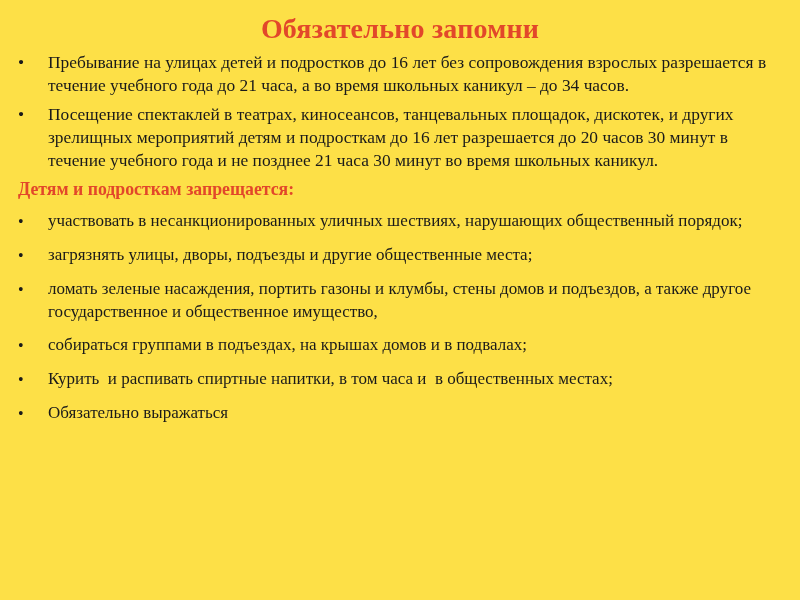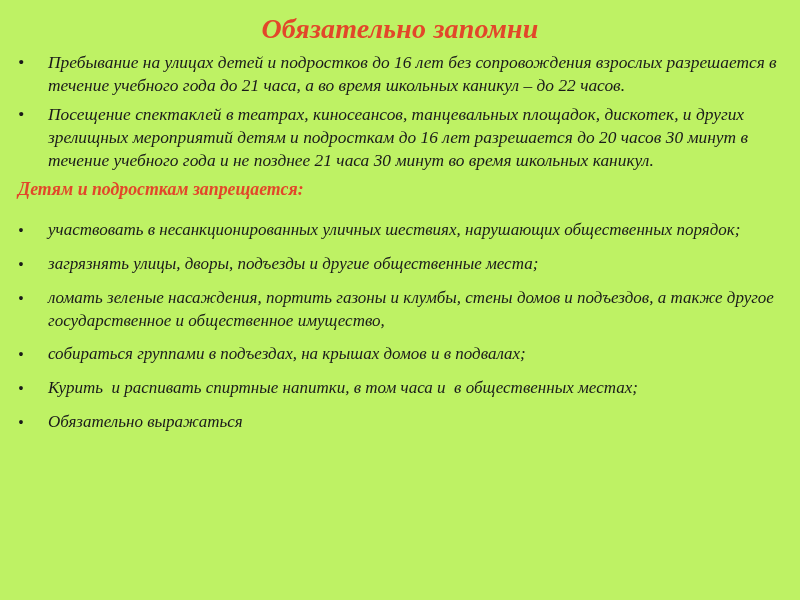--- a/index.html
+++ b/index.html
@@ -15,22 +15,21 @@
     font-family: "Liberation Serif", "DejaVu Serif", serif;
     color: #1a1a1a;
     -webkit-font-smoothing: antialiased;
   }
 
   .slide {
     position: relative;
     width: 800px;
     height: 600px;
     box-sizing: border-box;
-    background: #bef264;
-    font-style: italic;
+    background: #fde047;
   }
 
   
   .slide-title {
     margin: 0;
     padding: 14px 20px 6px 20px;
     text-align: center;
     font-family: "Liberation Serif", "DejaVu Serif", serif;
     font-weight: bold;
     font-size: 28px;
@@ -74,21 +73,21 @@
     display: block;
   }
 
   
   .group-primary li.bullet-item {
     margin-bottom: 5px;
   }
 
   
   .sub-heading {
-    margin: 2px 0 18px 0;
+    margin: 2px 0 9px 0;
     padding-left: 8px;
     font-weight: bold;
     font-size: 17.8px;
     line-height: 1.3;
     color: #e2472a;
   }
 
   
   .group-prohibitions li.bullet-item {
     margin-bottom: 11px;
@@ -108,34 +107,34 @@
 
 <div class="slide">
 
   <h1 class="slide-title">Обязательно запомни</h1>
 
   <div class="body-area">
 
     <ul class="bullets group-primary">
       <li class="bullet-item">
         <span class="bullet-dot">•</span>
-        <span class="bullet-text">Пребывание на улицах детей и подростков до 16 лет без сопровождения взрослых разрешается в течение учебного года до 21 часа, а во время школьных каникул – до 22 часов.</span>
+        <span class="bullet-text">Пребывание на улицах детей и подростков до 16 лет без сопровождения взрослых разрешается в течение учебного года до 21 часа, а во время школьных каникул – до 34 часов.</span>
       </li>
       <li class="bullet-item">
         <span class="bullet-dot">•</span>
         <span class="bullet-text">Посещение спектаклей в театрах, киносеансов, танцевальных площадок, дискотек, и других зрелищных мероприятий детям и подросткам до 16 лет разрешается до 20 часов 30 минут в течение учебного года и не позднее 21 часа 30 минут во время школьных каникул.</span>
       </li>
     </ul>
 
     <div class="sub-heading">Детям и подросткам запрещается:</div>
 
     <ul class="bullets group-prohibitions">
       <li class="bullet-item">
         <span class="bullet-dot">•</span>
-        <span class="bullet-text nowrap-keep">участвовать в несанкционированных уличных шествиях, нарушающих общественных порядок;</span>
+        <span class="bullet-text nowrap-keep">участвовать в несанкционированных уличных шествиях, нарушающих общественный порядок;</span>
       </li>
       <li class="bullet-item">
         <span class="bullet-dot">•</span>
         <span class="bullet-text nowrap-keep">загрязнять улицы, дворы, подъезды и другие общественные места;</span>
       </li>
       <li class="bullet-item">
         <span class="bullet-dot">•</span>
         <span class="bullet-text nowrap-keep">ломать зеленые насаждения, портить газоны и клумбы, стены домов и подъездов, а также другое государственное и общественное имущество,</span>
       </li>
       <li class="bullet-item">

